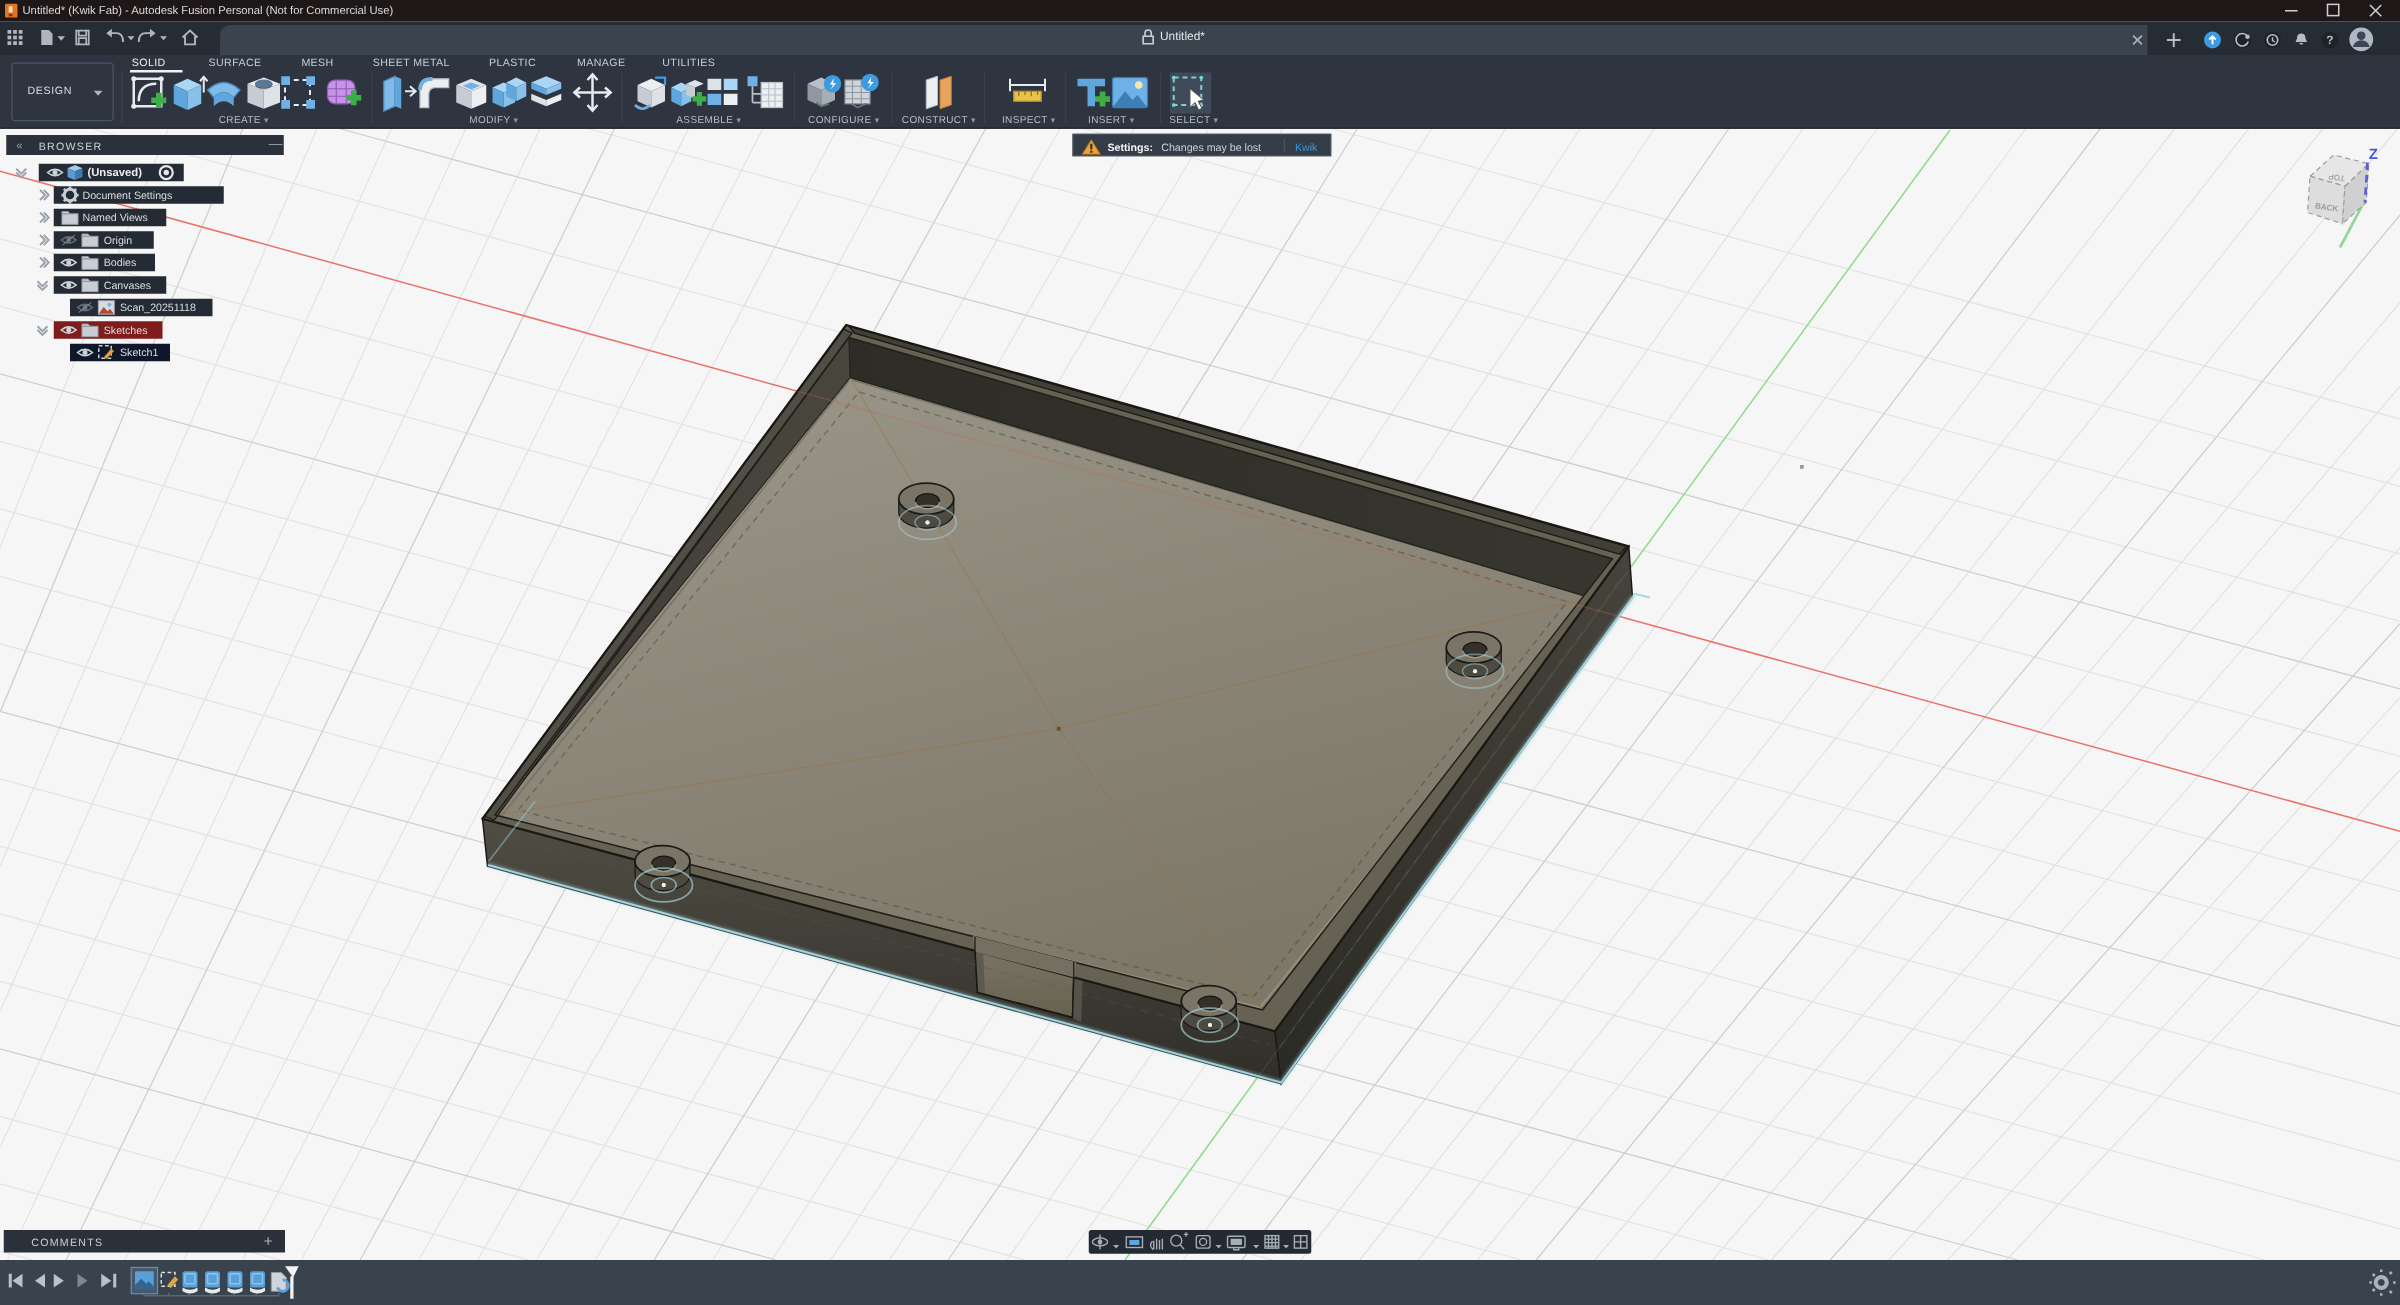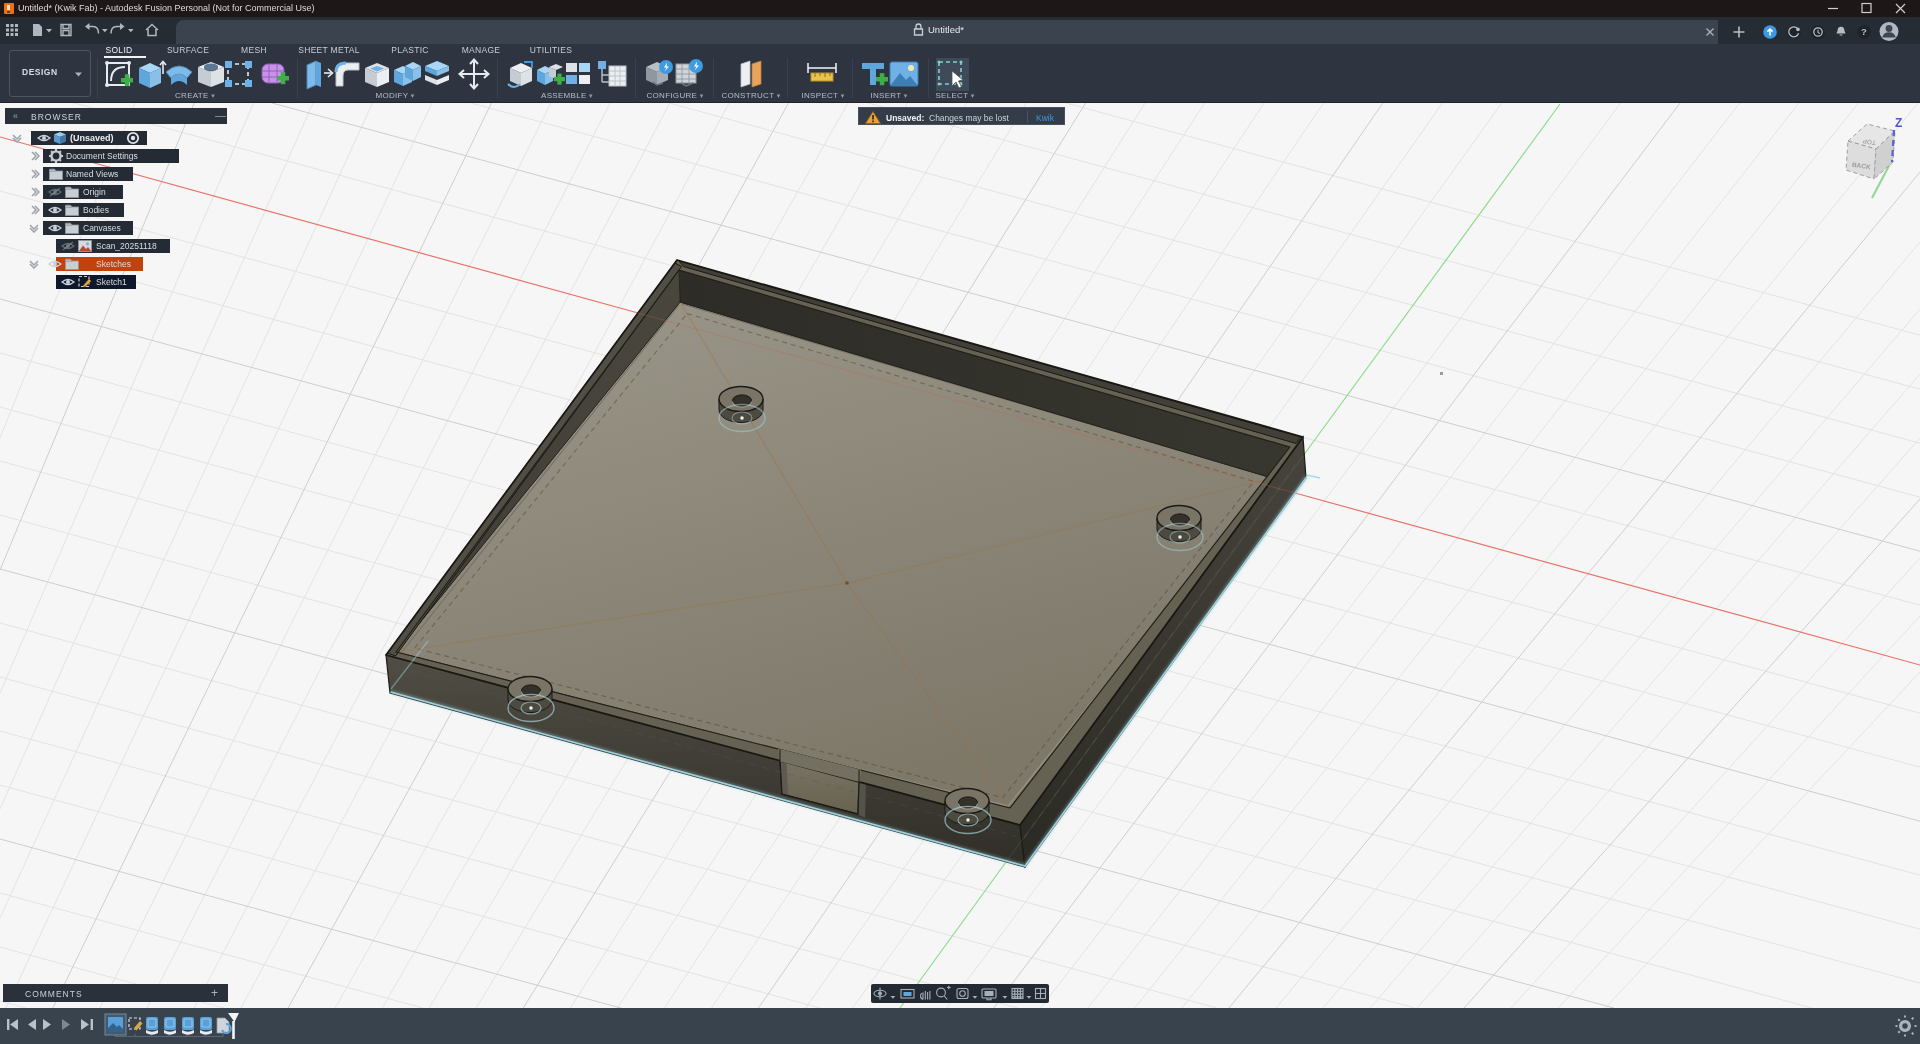--- a/index.html
+++ b/index.html
@@ -166,21 +166,21 @@
     <path d="M1839.3,17.4 a1.8,1.8 0 0 0 3.4,0" fill="#b6bdc4"></path>
  <circle cx="1864" cy="15" r="6.8" fill="#1e232a"></circle>
     <text x="1864" y="18.4" font-size="9.5" font-weight="bold" fill="#b6bdc4" text-anchor="middle">?</text>
  <circle cx="1889" cy="14.5" r="9.5" fill="#aeb9c4"></circle>
     <circle cx="1889" cy="11.5" r="3.4" fill="#3c4654"></circle>
     <path d="M1882.2,20.5 a7,7 0 0 1 13.6,0 Z" fill="#3c4654"></path>
 </svg>
 <div class="abs" style="left:928px;top:23.5px;font-size:9.5px;color:#e6e9ec">Untitled*</div>
 <div class="abs" style="left:0;top:44px;width:1920px;height:59px;background:#2e3540;border-bottom:1px solid #1f242b"></div>
 <div class="abs" style="left:9px;top:50px;width:82px;height:47px;border:1px solid #4b5663;border-radius:3px"></div>
-<div class="abs" style="left:22px;top:67px;font-size:8.5px;font-weight:bold;letter-spacing:0.5px;color:#d9dee4">DESIGN</div>
+<div class="abs" style="left:22px;top:67px;font-size:8.5px;font-weight:normal;letter-spacing:0.5px;color:#d9dee4">DESIGN</div>
 <svg class="abs" style="left:74px;top:71px" width="9" height="7">
     <path d="M1,1.5 L4.5,5.5 L8,1.5 Z" fill="#aab2ba"></path>
   </svg>
 <div class="abs" style="left:119px;top:45px;transform:translateX(-50%);font-size:8.5px;letter-spacing:0.3px;color:#eef1f4">SOLID</div>
 <div class="abs" style="left:188px;top:45px;transform:translateX(-50%);font-size:8.5px;letter-spacing:0.3px;color:#c7ced6">SURFACE</div>
 <div class="abs" style="left:254px;top:45px;transform:translateX(-50%);font-size:8.5px;letter-spacing:0.3px;color:#c7ced6">MESH</div>
 <div class="abs" style="left:329px;top:45px;transform:translateX(-50%);font-size:8.5px;letter-spacing:0.3px;color:#c7ced6">SHEET METAL</div>
 <div class="abs" style="left:410px;top:45px;transform:translateX(-50%);font-size:8.5px;letter-spacing:0.3px;color:#c7ced6">PLASTIC</div>
 <div class="abs" style="left:481px;top:45px;transform:translateX(-50%);font-size:8.5px;letter-spacing:0.3px;color:#c7ced6">MANAGE</div>
 <div class="abs" style="left:551px;top:45px;transform:translateX(-50%);font-size:8.5px;letter-spacing:0.3px;color:#c7ced6">UTILITIES</div>
@@ -461,21 +461,21 @@
   </svg>
 <svg class="abs" style="left:78px;top:240px" width="14" height="12" viewBox="0 0 14 12">
     <rect x="0.5" y="0.5" width="13" height="11" fill="#d7dbe0" stroke="#8f979f" stroke-width="0.8"></rect>
     <circle cx="9.5" cy="3.8" r="1.6" fill="#7fb2dd"></circle>
     <path d="M1,11 L5,5.5 L8,9 L10,7 L13,11 Z" fill="#b8472e"></path>
   </svg>
 <svg class="abs" style="left:29px;top:260px" width="10" height="9" viewBox="0 0 10 9">
     <path d="M1,1 L5,5 L9,1" fill="none" stroke="#9aa2ac" stroke-width="1.5"></path>
     <path d="M1,4 L5,8 L9,4" fill="none" stroke="#9aa2ac" stroke-width="1.5"></path>
   </svg>
-<div class="abs" style="left:56px;top:257px;width:87px;height:14px;background:#c2410c">
+<div class="abs" style="left:43px;top:257px;width:87px;height:14px;background:#7f1d1d">
     <div class="abs" style="left:40px;top:1.5px;font-size:8.5px;color:#d9dee3">Sketches</div>
   </div>
 <svg class="abs" style="left:48px;top:258px" width="14" height="12" viewBox="0 0 14 12">
     <path d="M1,6 Q7,1 13,6 Q7,11 1,6 Z" fill="none" stroke="#ccd3da" stroke-width="1.3" opacity="1"></path>
     <circle cx="7" cy="6" r="2" fill="#ccd3da" opacity="1"></circle>
   </svg>
 <svg class="abs" style="left:65px;top:258px" width="14" height="12" viewBox="0 0 14 12">
     <rect x="0.5" y="3" width="13" height="8.5" fill="#c9ced5" stroke="#8f979f" stroke-width="0.8"></rect>
     <path d="M0.5,3 L0.5,1.2 L5.5,1.2 L7,3 Z" fill="#c9ced5" stroke="#8f979f" stroke-width="0.8"></path>
   </svg>
@@ -489,21 +489,21 @@
 <svg class="abs" style="left:78px;top:275px" width="14" height="14" viewBox="0 0 14 14">
     <rect x="1" y="1.5" width="10" height="10" fill="none" stroke="#c9ced5" stroke-width="1.2" stroke-dasharray="3 2"></rect>
     <path d="M5,11 L11,4 L13,6 L7,12 Z" fill="#e8a93c" stroke="#9a6d20" stroke-width="0.5"></path>
   </svg>
 <div class="abs" style="left:858px;top:107px;width:207px;height:18px;background:#343c47;border:1px solid #48525e">
 <svg class="abs" style="left:6px;top:2.5px" width="16" height="13" viewBox="0 0 16 13">
  <path d="M8,0.5 L15.5,12.5 L0.5,12.5 Z" fill="#e9a13b" stroke="#8a5f1c" stroke-width="0.8"></path>
  <rect x="7.2" y="4" width="1.7" height="4.5" fill="#3a2a10"></rect>
       <rect x="7.2" y="9.5" width="1.7" height="1.7" fill="#3a2a10"></rect>
 </svg>
-<div class="abs" style="left:27px;top:4.5px;font-size:8.5px;font-weight:bold;color:#f2f4f6">Unsaved:</div>
+<div class="abs" style="left:27px;top:4.5px;font-size:8.5px;font-weight:bold;color:#f2f4f6">Settings:</div>
 <div class="abs" style="left:70px;top:4.5px;font-size:8.5px;color:#ccd2d8">Changes may be lost</div>
 <div class="abs" style="left:168px;top:3px;width:1px;height:11px;background:#4a545f"></div>
 <div class="abs" style="left:177px;top:4.5px;font-size:8.5px;color:#3f97dd">Kwik</div>
 </div>
 <div class="abs" style="left:3px;top:984px;width:225px;height:18px;background:#2a313b">
 <div class="abs" style="left:22px;top:5px;font-size:8.5px;letter-spacing:1px;color:#c9d0d7">COMMENTS</div>
 <div class="abs" style="left:208px;top:2px;font-size:12px;color:#aab2ba">+</div>
 </div>
 <div class="abs" style="left:871px;top:984px;width:178px;height:19px;background:#232a33;border-radius:2px"></div>
 <svg class="abs" style="left:871px;top:984px" width="178" height="19" viewBox="0 0 178 19">

